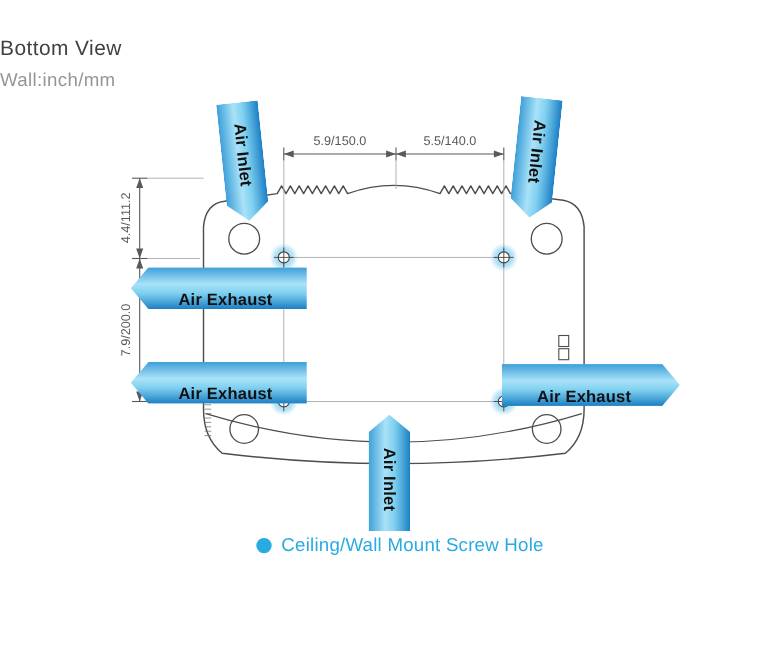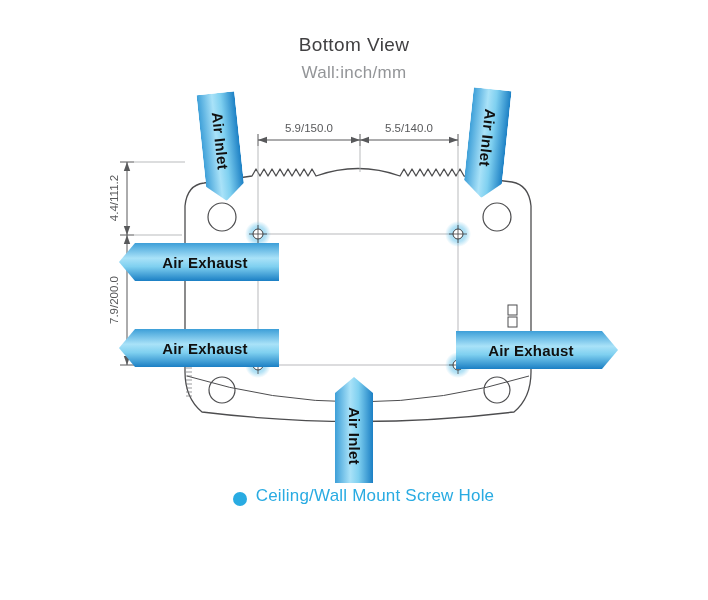--- a/index.html
+++ b/index.html
@@ -1,41 +1,41 @@
 <!DOCTYPE html>
 <html><head>
 <meta charset="utf-8">
 <style>
   html,body{margin:0;padding:0;background:#ffffff;}
   #canvas{
     position:relative;width:708px;height:600px;background:#ffffff;overflow:hidden;
     font-family:"Liberation Sans", sans-serif;
   }
   
-  .header{position:absolute;top:34px;left:0;width:100%;text-align:center;}
+  .header{position:absolute;top:34px;left:0;width:100%;text-align:left;}
   .title{font-size:19px;color:#414042;letter-spacing:.4px;}
   .subtitle{font-size:17px;color:#939598;margin-top:7px;letter-spacing:.3px;}
   
   svg.drawing{position:absolute;left:0;top:0;z-index:1;}
   .dimtext{font-size:11.5px;fill:#58595b;font-family:"Liberation Sans",sans-serif;}
   
   .arrow{
     position:absolute;z-index:3;display:flex;align-items:center;justify-content:center;
     color:#101010;font-weight:600;font-size:15px;letter-spacing:.2px;
   }
-  .arrow-h{background:linear-gradient(180deg,#3d9fd8 0%,#a9e2f8 40%,#7fd0f0 62%,#1b7fc4 100%);}
+  .arrow-h{background:linear-gradient(180deg,#3d9fd8 0%,#a9e2f8 40%,#7fd0f0 62%,#1b7fc4 100%);align-items:flex-end;}
   .arrow-v{background:linear-gradient(90deg,#3d9fd8 0%,#a9e2f8 40%,#7fd0f0 62%,#1b7fc4 100%);}
   .tip-left {clip-path:polygon(0 50%,16px 0,100% 0,100% 100%,16px 100%);padding-left:12px;}
   .tip-right{clip-path:polygon(0 0,calc(100% - 16px) 0,100% 50%,calc(100% - 16px) 100%,0 100%);padding-right:12px;}
   .tip-down {clip-path:polygon(0 0,100% 0,100% calc(100% - 16px),50% 100%,0 calc(100% - 16px));padding-bottom:12px;}
   .tip-up   {clip-path:polygon(50% 0,100% 16px,100% 100%,0 100%,0 16px);padding-top:12px;}
   .vtext{writing-mode:vertical-rl;text-orientation:mixed;white-space:nowrap;}
   
   .legend{position:absolute;top:486px;left:0;width:100%;display:flex;justify-content:center;z-index:2;}
-  .legend-inner{display:flex;align-items:flex-end;gap:9px;padding-left:19px;}
+  .legend-inner{display:flex;align-items:center;gap:9px;padding-left:19px;}
   .legend-dot{width:14px;height:14px;border-radius:50%;background:#29abe2;}
   .legend-label{font-size:17px;color:#29abe2;letter-spacing:.2px;}
 </style>
 </head>
 <body>
 
 <div id="canvas">
 
   <div class="header">
     <div class="title">Bottom View</div>

